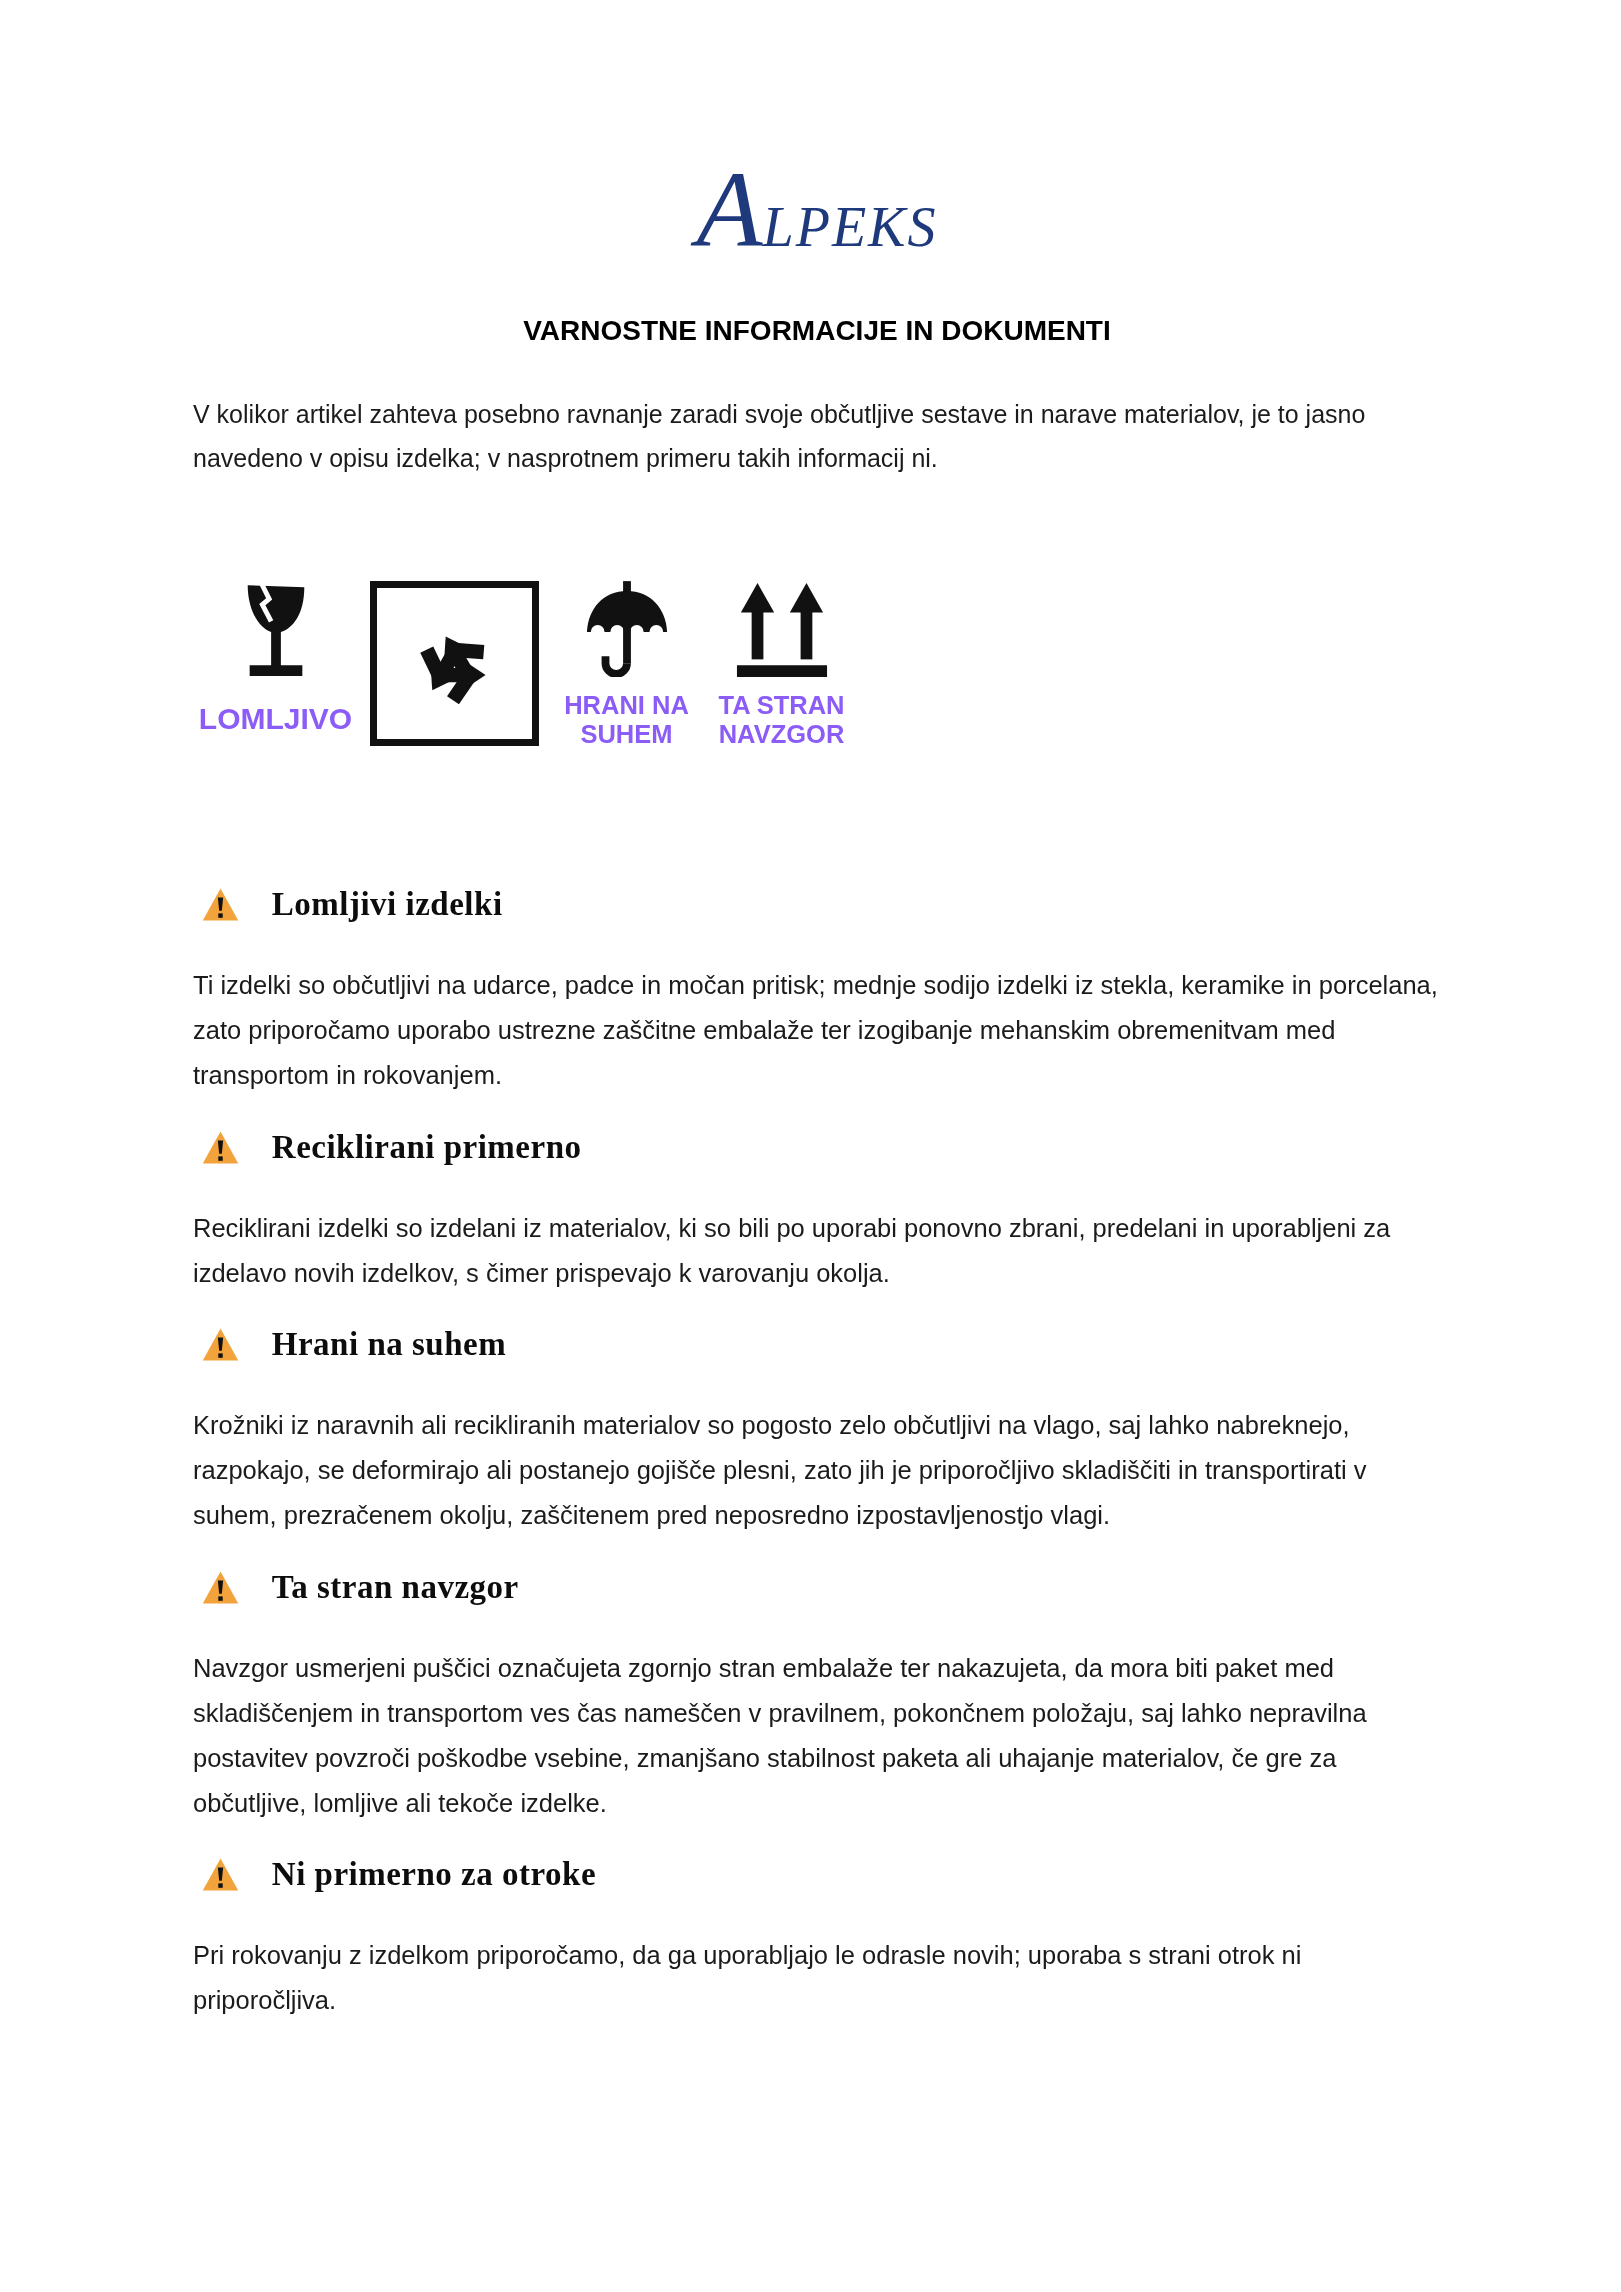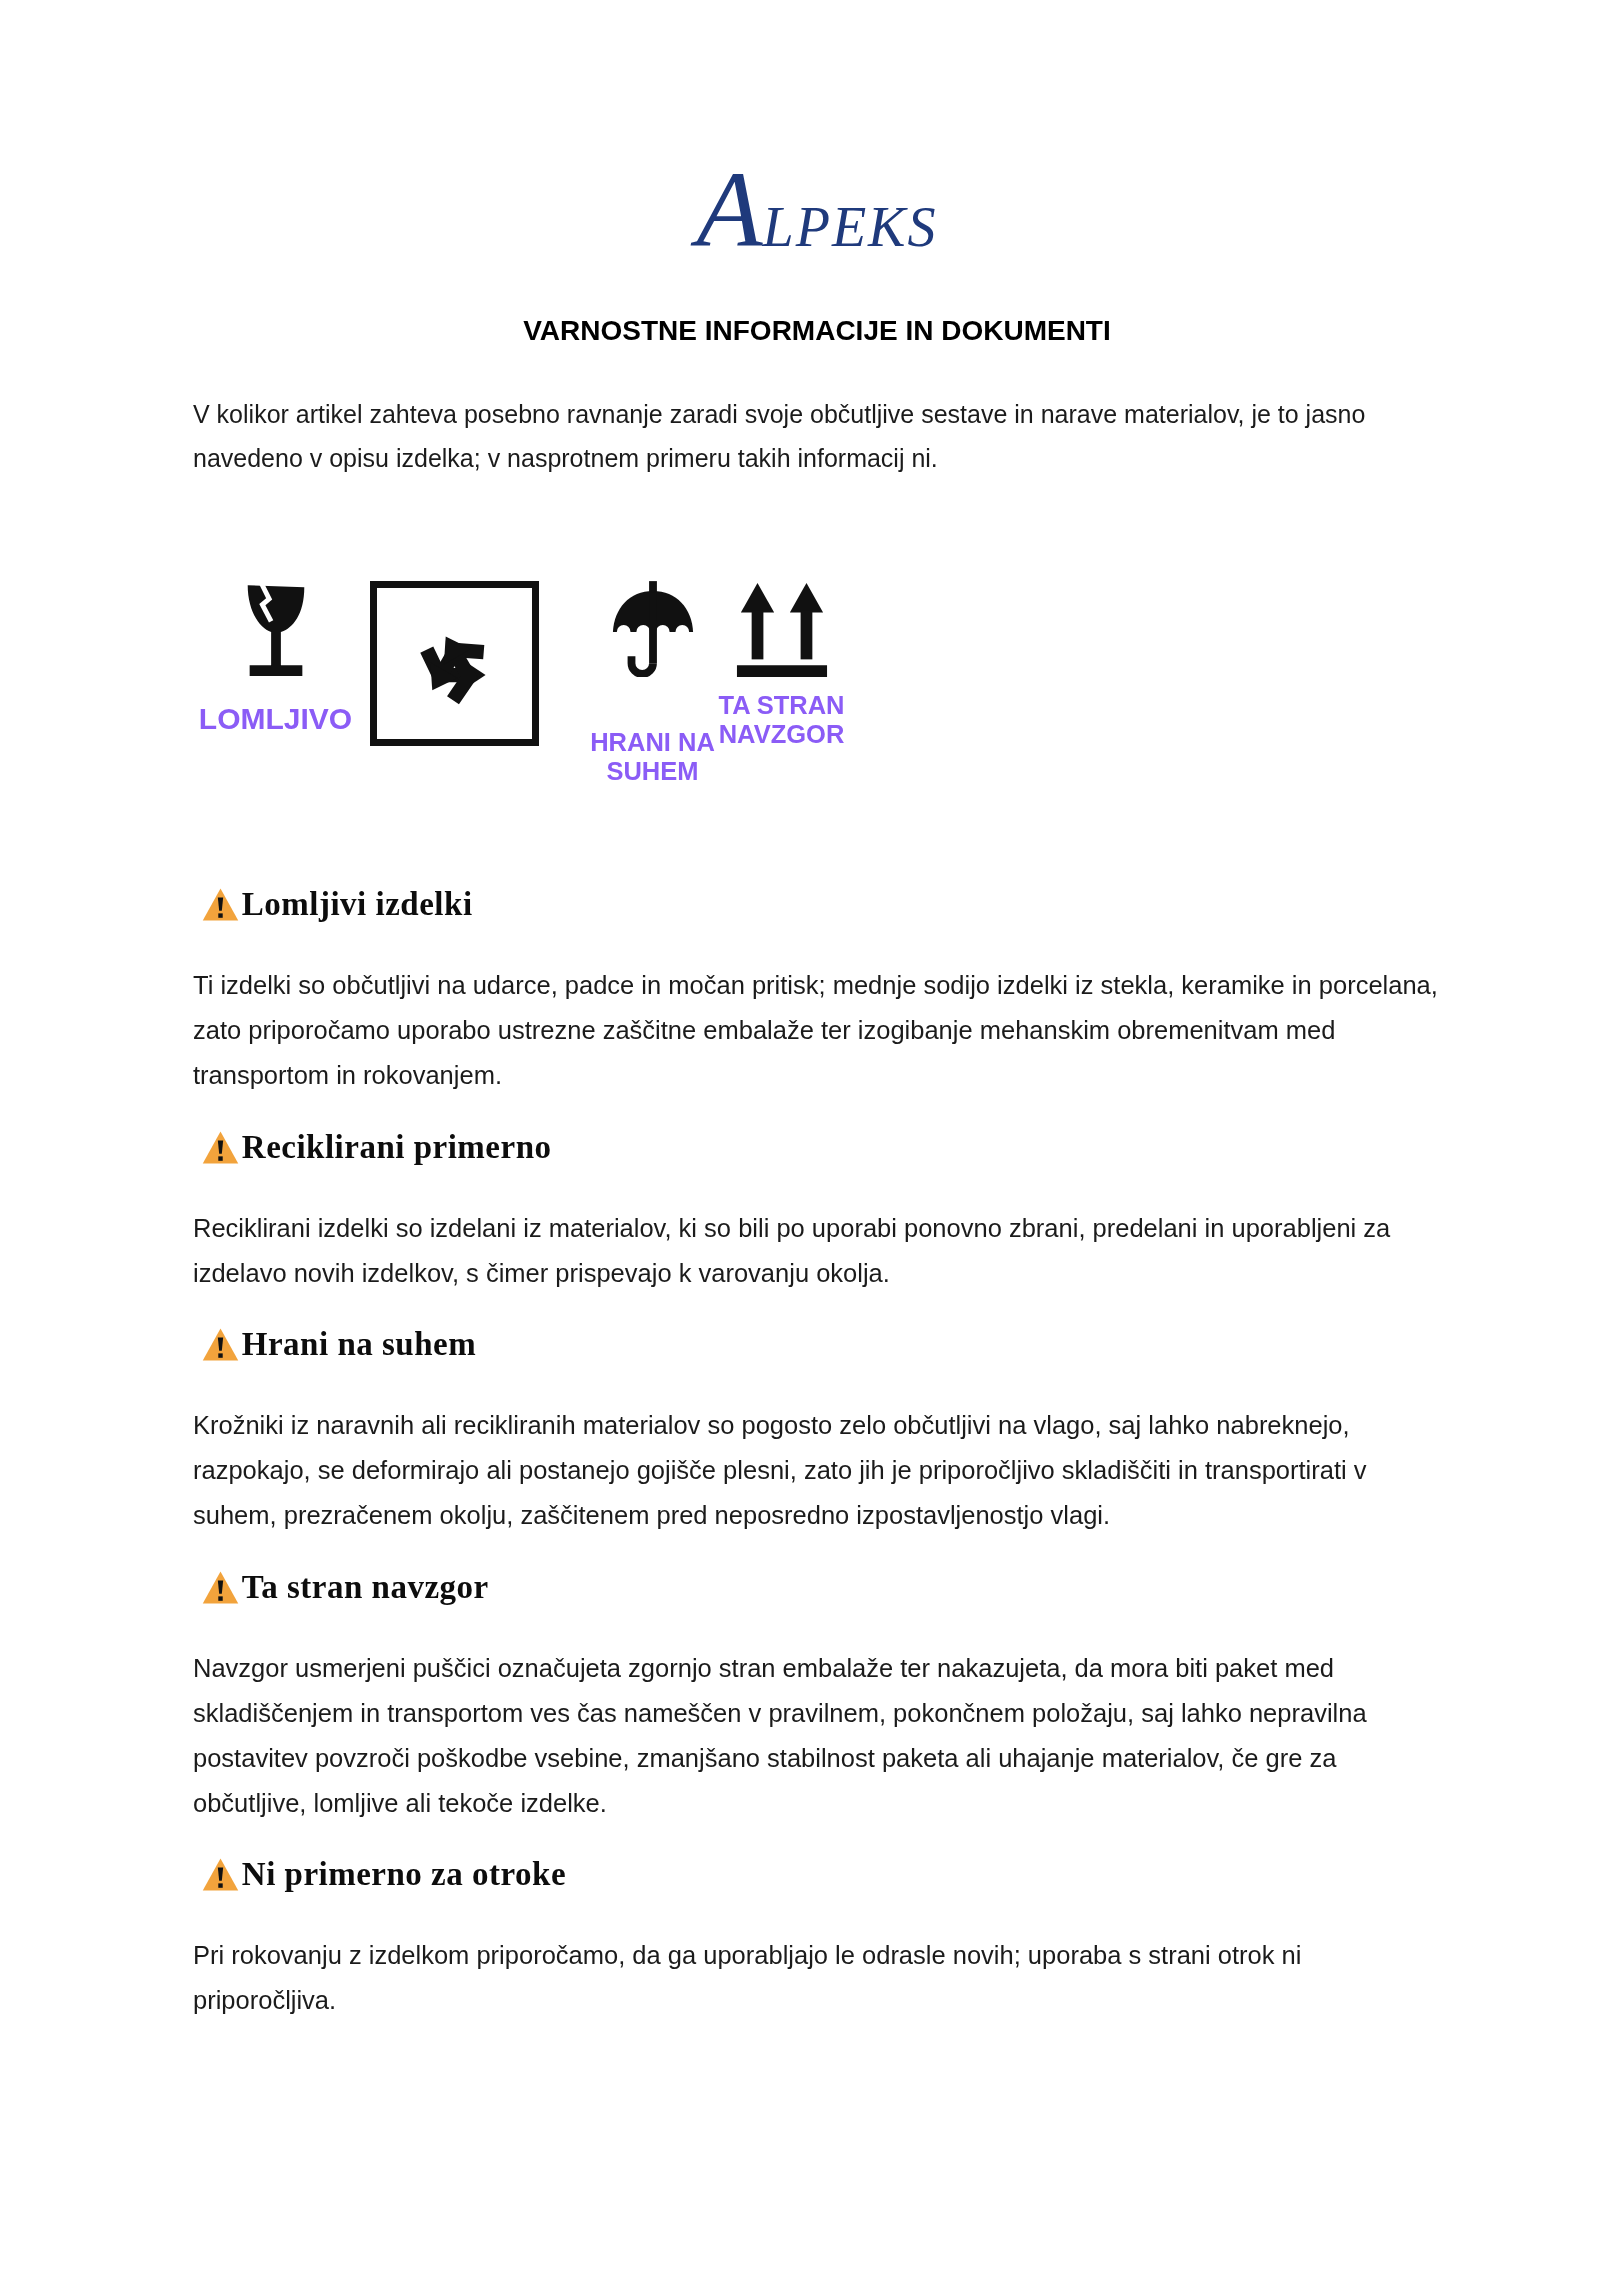--- a/index.html
+++ b/index.html
@@ -16,31 +16,31 @@
   
   .doc-title{margin-top:53px;text-align:center;font-weight:bold;font-size:28px;color:#000000;}
   
   .intro{margin:45px 0 4px 0;font-size:25px;line-height:44px;}
   
   .symbols-row{position:relative;margin-top:101px;height:186px;}
   .symbol{position:absolute;top:0;display:flex;flex-direction:column;align-items:center;}
   .symbol-fragile{left:0;width:165px;}
   .symbol-recycle{left:177px;width:169px;height:165px;border:7.8px solid #111;box-sizing:border-box;
                   display:flex;align-items:center;justify-content:center;}
-  .symbol-keepdry{left:380px;width:159px;gap:37px;}
+  .symbol-keepdry{left:354px;width:159px;}
   .symbol-thisup{left:514px;width:149px;}
   .symbol-label{font-weight:bold;font-size:25.5px;line-height:29px;text-align:center;
                 white-space:pre-line;color:#8b5cf6;}
   .symbol-label.big{font-size:30px;margin-top:19.6px;}
   .symbol-keepdry .symbol-label{margin-top:13.7px;}
   .symbol-thisup .symbol-label{margin-top:11.8px;}
   
   .sections{margin-top:115px;}
   .section{margin-bottom:26.5px;}
-  .section-heading{display:flex;align-items:center;gap:2px;padding-left:7.8px;height:45px;}
+  .section-heading{display:flex;align-items:center;gap:32px;padding-left:7.8px;height:45px;}
   .section-heading h2{margin:0;font-family:"Liberation Serif",serif;font-weight:bold;
                       font-size:33px;color:#0d0d0d;letter-spacing:0.5px;}
   .section p{margin:36px 0 0 0;font-size:25.5px;line-height:45px;}
   svg{display:block;}
 </style>
 </head>
 <body>
 
 <div class="page">
 

